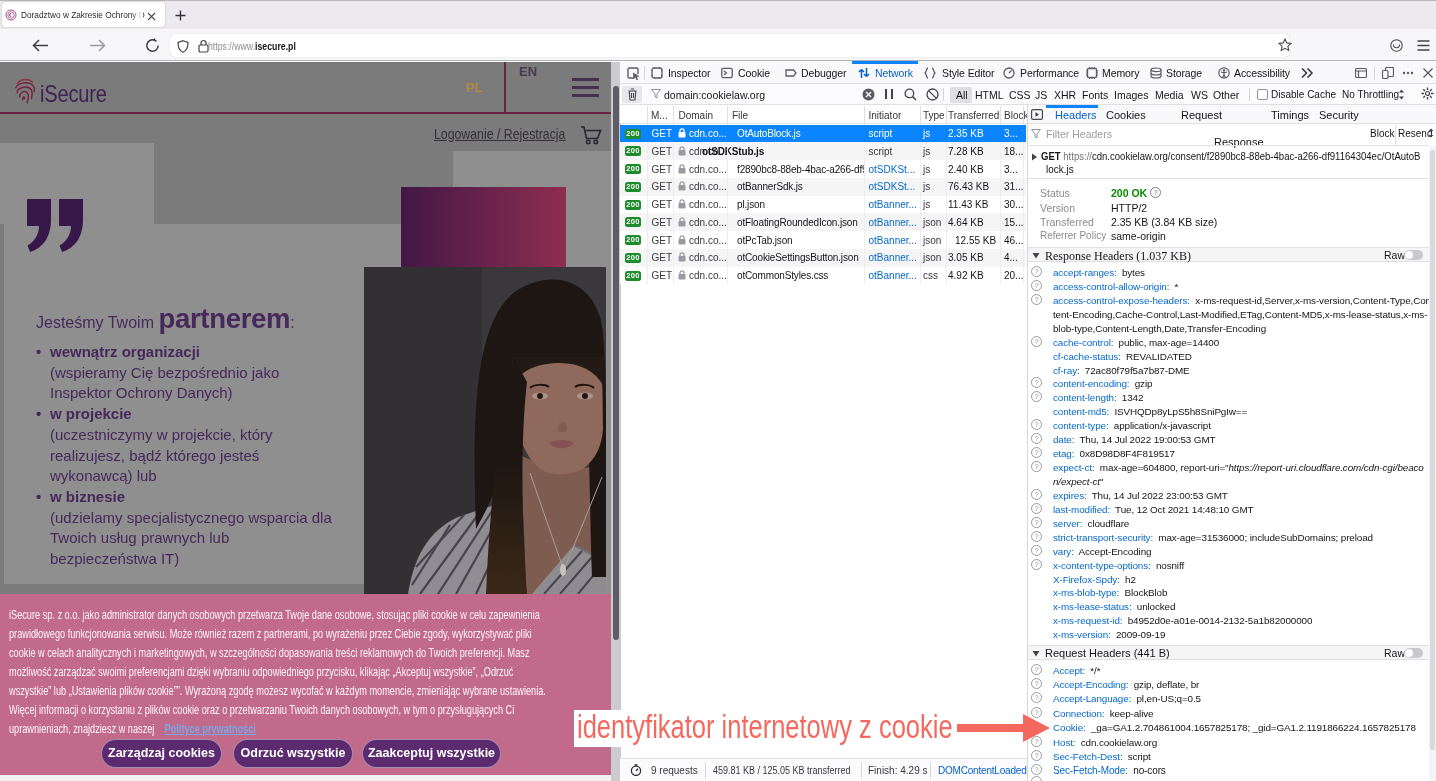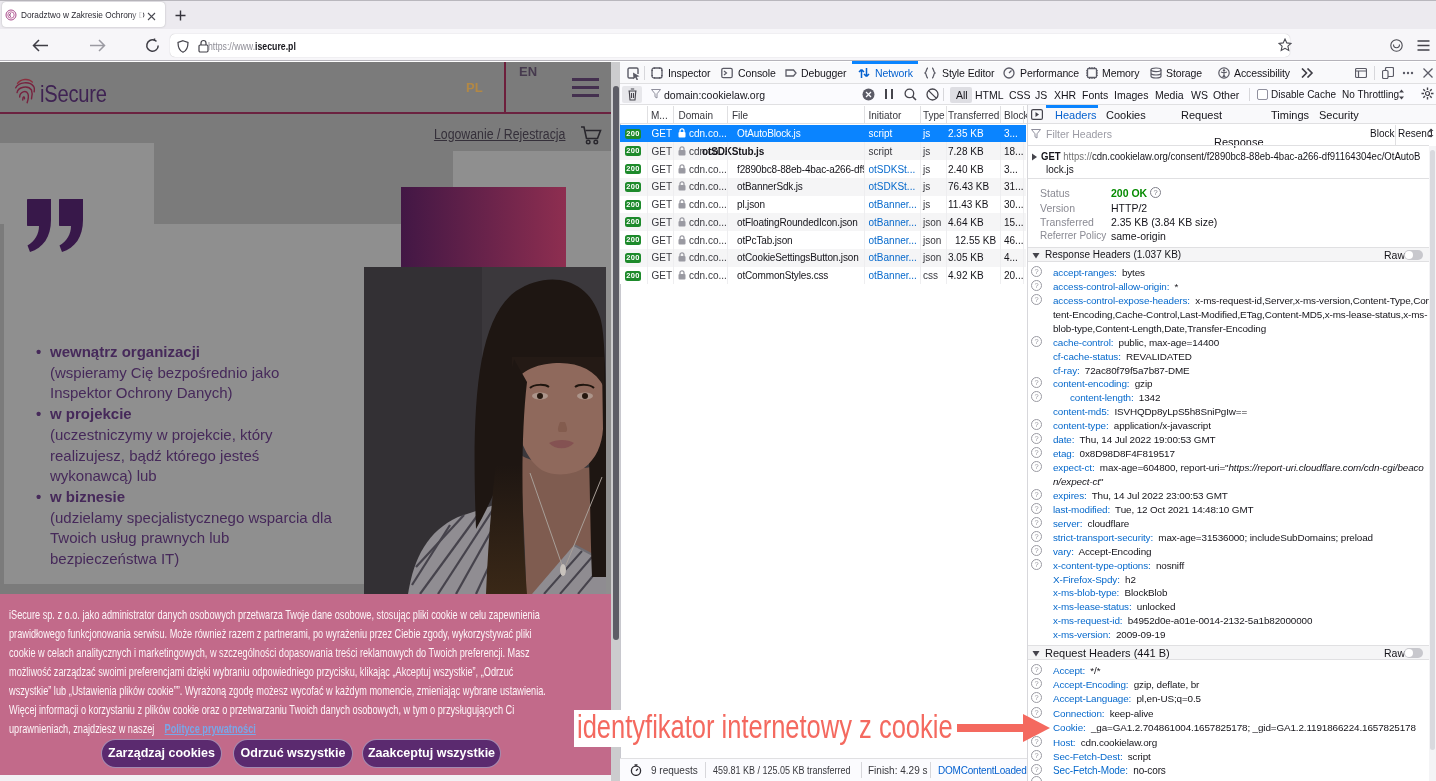--- a/index.html
+++ b/index.html
@@ -111,20 +111,21 @@
 
     <path d="M166 206 L198 298 M238 210 L202 298" stroke="#a89f98" stroke-width="1" fill="none"></path>
     <ellipse cx="199" cy="303" rx="3" ry="6" fill="#c8c2bc"></ellipse>
   </svg>
 
   <svg class="abs" style="left:27px;top:137px" width="58" height="53" viewBox="0 0 58 53">
     <path d="M1 0 H24 V21 C24 38 16 49 3 53 L0.5 46.5 C8 42 12 35 12 27 H1 C0.4 27 0 26.6 0 26 V1 C0 0.4 0.4 0 1 0 Z" fill="#38184a"></path>
     <path d="M33 0 H56 V21 C56 38 48 49 35 53 L32.5 46.5 C40 42 44 35 44 27 H33 C32.4 27 32 26.6 32 26 V1 C32 0.4 32.4 0 33 0 Z" fill="#38184a"></path>
   </svg>
 
+  <div class="abs" style="left:36px;top:241px;width:420px;font-size:16px;color:#46295a;white-space:nowrap;">Jesteśmy Twoim <span style="font-size:27.5px;font-weight:700;letter-spacing:-0.3px;">partnerem</span>:</div>
 
   <div class="abs" style="left:50px;top:280px;width:330px;font-size:15px;line-height:20.7px;color:#46295a;">
     <div style="position:relative;white-space:nowrap;"><span style="position:absolute;left:-14px;font-weight:700;">•</span><b>wewnątrz organizacji</b><br>(wspieramy Cię bezpośrednio jako<br>Inspektor Ochrony Danych)</div>
     <div style="position:relative;white-space:nowrap;"><span style="position:absolute;left:-14px;font-weight:700;">•</span><b>w projekcie</b><br>(uczestniczymy w projekcie, który<br>realizujesz, bądź którego jesteś<br>wykonawcą) lub</div>
     <div style="position:relative;white-space:nowrap;"><span style="position:absolute;left:-14px;font-weight:700;">•</span><b>w biznesie</b><br>(udzielamy specjalistycznego wsparcia dla<br>Twoich usług prawnych lub<br>bezpieczeństwa IT)</div>
   </div>
 
   <svg class="abs" style="left:14px;top:13px" width="21" height="30" viewBox="0 0 24 31">
     <g fill="none" stroke="#77223f" stroke-width="1.6" stroke-linecap="round">
       <path d="M4 8 C8 2.5 17 2 21 6.5" stroke="#8c2f3f"></path>
@@ -180,21 +181,21 @@
 <div class="abs" style="left:644px;top:66px;width:1px;height:14px;background:#d7d7db;"></div>
 <svg class="abs" style="left:651px;top:67px" width="12" height="12" viewBox="0 0 12 12">
     <rect x="1" y="1" width="10" height="10" rx="2" fill="none" stroke="#5b5b66" stroke-width="1.3"></rect>
     <path d="M3.5 0.5 V2 M8.5 0.5 V2 M3.5 10 V11.5 M8.5 10 V11.5 M0.5 3.5 H2 M0.5 8.5 H2 M10 3.5 H11.5 M10 8.5 H11.5" stroke="#5b5b66" stroke-width="1.1"></path>
   </svg>
 <div class="abs" style="left:668px;top:67px;font-size:10.5px;color:#15141a;letter-spacing:-0.1px;">Inspector</div>
 <svg class="abs" style="left:721px;top:67px" width="12" height="12" viewBox="0 0 12 12">
     <rect x="0.8" y="1.3" width="10.4" height="9.4" rx="1.5" fill="none" stroke="#5b5b66" stroke-width="1.3"></rect>
     <path d="M3 4 L5.5 6 L3 8" stroke="#5b5b66" stroke-width="1.2" fill="none"></path>
   </svg>
-<div class="abs" style="left:738px;top:67px;font-size:10.5px;color:#15141a;letter-spacing:-0.1px;">Console</div>
+<div class="abs" style="left:738px;top:67px;font-size:10.5px;color:#15141a;letter-spacing:-0.1px;">Cookie</div>
 <svg class="abs" style="left:785px;top:67px" width="12" height="12" viewBox="0 0 12 12">
     <path d="M1 3 H8.5 L11 6 L8.5 9 H1 Z" fill="none" stroke="#5b5b66" stroke-width="1.3"></path>
   </svg>
 <div class="abs" style="left:801px;top:67px;font-size:10.5px;color:#15141a;letter-spacing:-0.1px;">Debugger</div>
 <svg class="abs" style="left:858px;top:67px" width="12" height="12" viewBox="0 0 12 12">
     <path d="M3.5 11 V2.5 M3.5 2.5 L1 5 M3.5 2.5 L6 5" stroke="#0561cf" stroke-width="1.5" fill="none"></path>
     <path d="M8.5 1 V9.5 M8.5 9.5 L6 7 M8.5 9.5 L11 7" stroke="#0561cf" stroke-width="1.5" fill="none"></path>
   </svg>
 <div class="abs" style="left:875px;top:67px;font-size:10.5px;color:#0561cf;letter-spacing:-0.1px;">Network</div>
 <svg class="abs" style="left:924px;top:67px" width="12" height="12" viewBox="0 0 12 12">
@@ -492,21 +493,21 @@
 <div class="abs" style="left:1111px;top:229.8px;font-size:10.5px;color:#15141a;">same-origin</div>
 <div class="abs" style="left:1111px;top:186.5px;font-size:10.5px;color:#058b00;font-weight:700;">200 OK</div>
 <svg class="abs" style="left:1150px;top:187px" width="11" height="11" viewBox="0 0 11 11">
     <circle cx="5.5" cy="5.5" r="5" fill="none" stroke="#7e7e88" stroke-width="1"></circle>
     <text x="5.5" y="8" font-size="7.5" text-anchor="middle" fill="#7e7e88" font-family="Liberation Sans">?</text>
   </svg>
 <div class="abs" style="left:1028px;top:247.0px;width:401px;height:15px;background:#f5f5f6;border-top:1px solid #e0e0e2;border-bottom:1px solid #e0e0e2;"></div>
 <svg class="abs" style="left:1032px;top:251.5px" width="8" height="7" viewBox="0 0 8 7">
     <path d="M0.5 1 L7.5 1 L4 6.5 Z" fill="#45444c"></path>
   </svg>
-<div class="abs" style="left:1045px;top:248.5px;font-size:10px;color:#15141a;">Response Headers (1.037 KB)</div>
+<div class="abs" style="left:1045px;top:248.5px;font-size:12px;color:#15141a;font-family:Liberation Serif, serif;">Response Headers (1.037 KB)</div>
 <div class="abs" style="left:1384px;top:249.0px;font-size:10.5px;color:#15141a;">Raw</div>
 <div class="abs" style="left:1404px;top:249.5px;width:19px;height:10px;background:#c8c8cd;border-radius:5px;"></div>
 <div class="abs" style="left:1405px;top:250.5px;width:8px;height:8px;background:#fff;border-radius:50%;"></div>
 <svg class="abs" style="left:1031px;top:266.0px" width="11" height="11" viewBox="0 0 11 11">
     <circle cx="5.5" cy="5.5" r="5" fill="none" stroke="#9a9aa2" stroke-width="1"></circle>
     <text x="5.5" y="8" font-size="7.5" text-anchor="middle" fill="#9a9aa2" font-family="Liberation Sans">?</text>
   </svg>
 <div class="abs" style="left:1053px;top:266.0px;width:378px;font-size:9.9px;line-height:13.93px;color:#15141a;letter-spacing:-0.12px;white-space:nowrap;"><span style="color:#0669cc;">accept-ranges:</span>&nbsp; bytes</div>
 <svg class="abs" style="left:1031px;top:279.9px" width="11" height="11" viewBox="0 0 11 11">
     <circle cx="5.5" cy="5.5" r="5" fill="none" stroke="#9a9aa2" stroke-width="1"></circle>
@@ -527,21 +528,21 @@
 <div class="abs" style="left:1053px;top:363.5px;width:378px;font-size:9.9px;line-height:13.93px;color:#15141a;letter-spacing:-0.12px;white-space:nowrap;"><span style="color:#0669cc;">cf-ray:</span>&nbsp; 72ac80f79f5a7b87-DME</div>
 <svg class="abs" style="left:1031px;top:377.4px" width="11" height="11" viewBox="0 0 11 11">
     <circle cx="5.5" cy="5.5" r="5" fill="none" stroke="#9a9aa2" stroke-width="1"></circle>
     <text x="5.5" y="8" font-size="7.5" text-anchor="middle" fill="#9a9aa2" font-family="Liberation Sans">?</text>
   </svg>
 <div class="abs" style="left:1053px;top:377.4px;width:378px;font-size:9.9px;line-height:13.93px;color:#15141a;letter-spacing:-0.12px;white-space:nowrap;"><span style="color:#0669cc;">content-encoding:</span>&nbsp; gzip</div>
 <svg class="abs" style="left:1031px;top:391.4px" width="11" height="11" viewBox="0 0 11 11">
     <circle cx="5.5" cy="5.5" r="5" fill="none" stroke="#9a9aa2" stroke-width="1"></circle>
     <text x="5.5" y="8" font-size="7.5" text-anchor="middle" fill="#9a9aa2" font-family="Liberation Sans">?</text>
   </svg>
-<div class="abs" style="left:1053px;top:391.4px;width:378px;font-size:9.9px;line-height:13.93px;color:#15141a;letter-spacing:-0.12px;white-space:nowrap;"><span style="color:#0669cc;margin-left:17px;">content-length:</span>&nbsp; 1342</div>
+<div class="abs" style="left:1053px;top:391.4px;width:378px;font-size:9.9px;line-height:13.93px;color:#15141a;letter-spacing:-0.12px;white-space:nowrap;"><span style="color:#0669cc;">content-length:</span>&nbsp; 1342</div>
 <div class="abs" style="left:1053px;top:405.3px;width:378px;font-size:9.9px;line-height:13.93px;color:#15141a;letter-spacing:-0.12px;white-space:nowrap;"><span style="color:#0669cc;">content-md5:</span>&nbsp; ISVHQDp8yLpS5h8SniPgIw==</div>
 <svg class="abs" style="left:1031px;top:419.2px" width="11" height="11" viewBox="0 0 11 11">
     <circle cx="5.5" cy="5.5" r="5" fill="none" stroke="#9a9aa2" stroke-width="1"></circle>
     <text x="5.5" y="8" font-size="7.5" text-anchor="middle" fill="#9a9aa2" font-family="Liberation Sans">?</text>
   </svg>
 <div class="abs" style="left:1053px;top:419.2px;width:378px;font-size:9.9px;line-height:13.93px;color:#15141a;letter-spacing:-0.12px;white-space:nowrap;"><span style="color:#0669cc;">content-type:</span>&nbsp; application/x-javascript</div>
 <svg class="abs" style="left:1031px;top:433.2px" width="11" height="11" viewBox="0 0 11 11">
     <circle cx="5.5" cy="5.5" r="5" fill="none" stroke="#9a9aa2" stroke-width="1"></circle>
     <text x="5.5" y="8" font-size="7.5" text-anchor="middle" fill="#9a9aa2" font-family="Liberation Sans">?</text>
   </svg>

